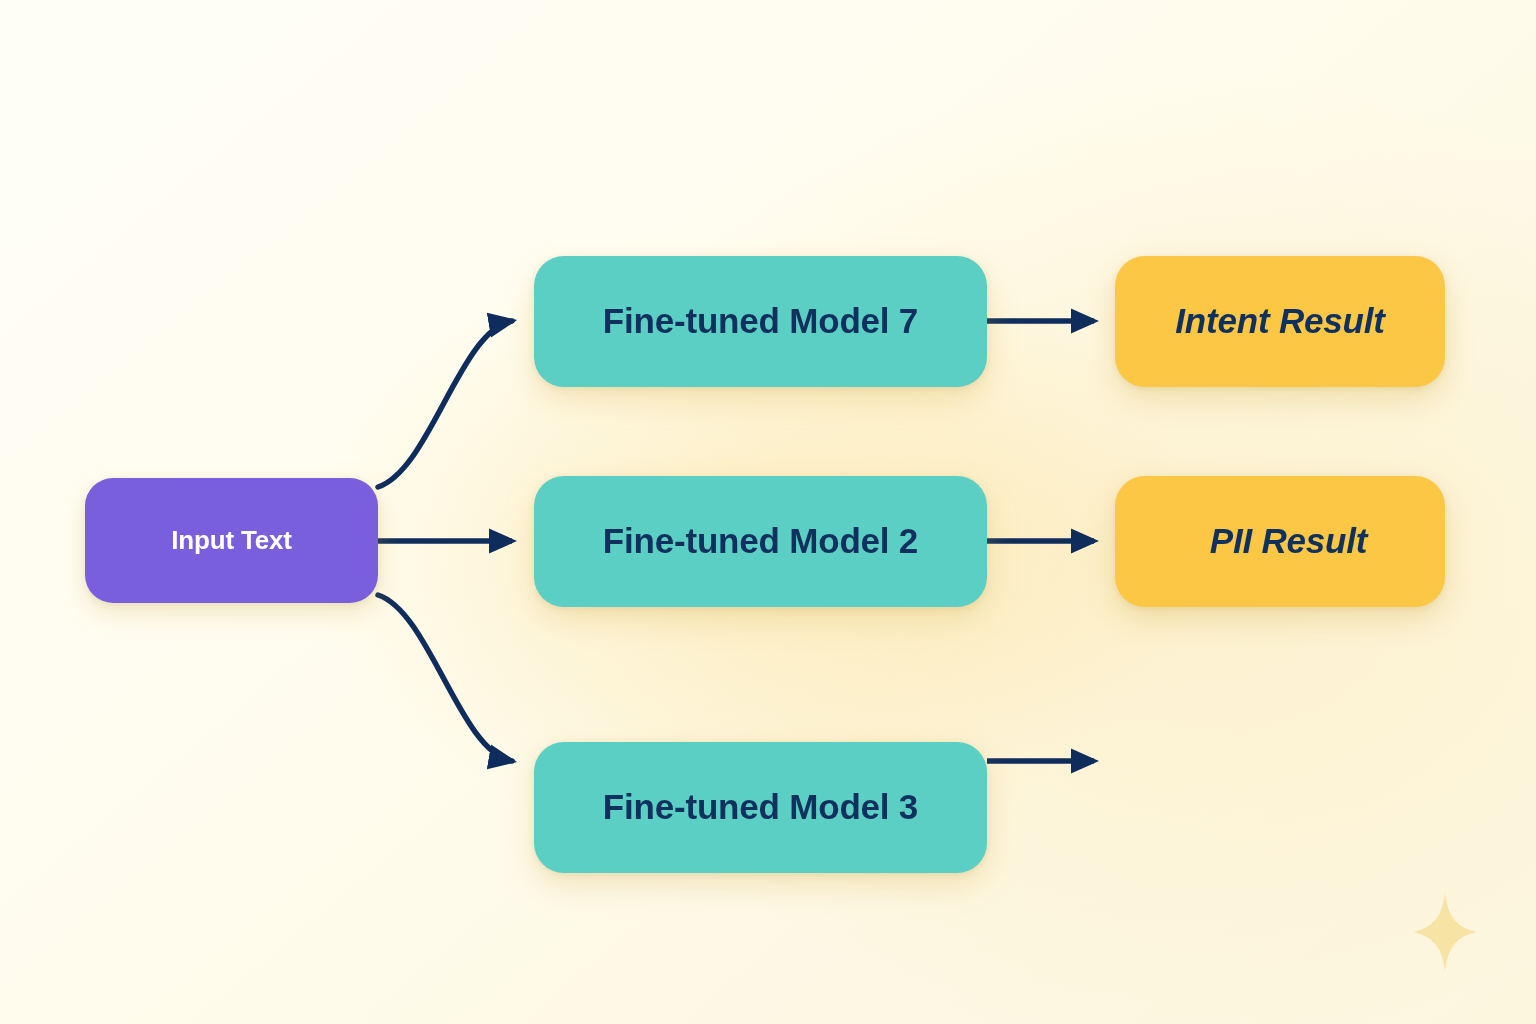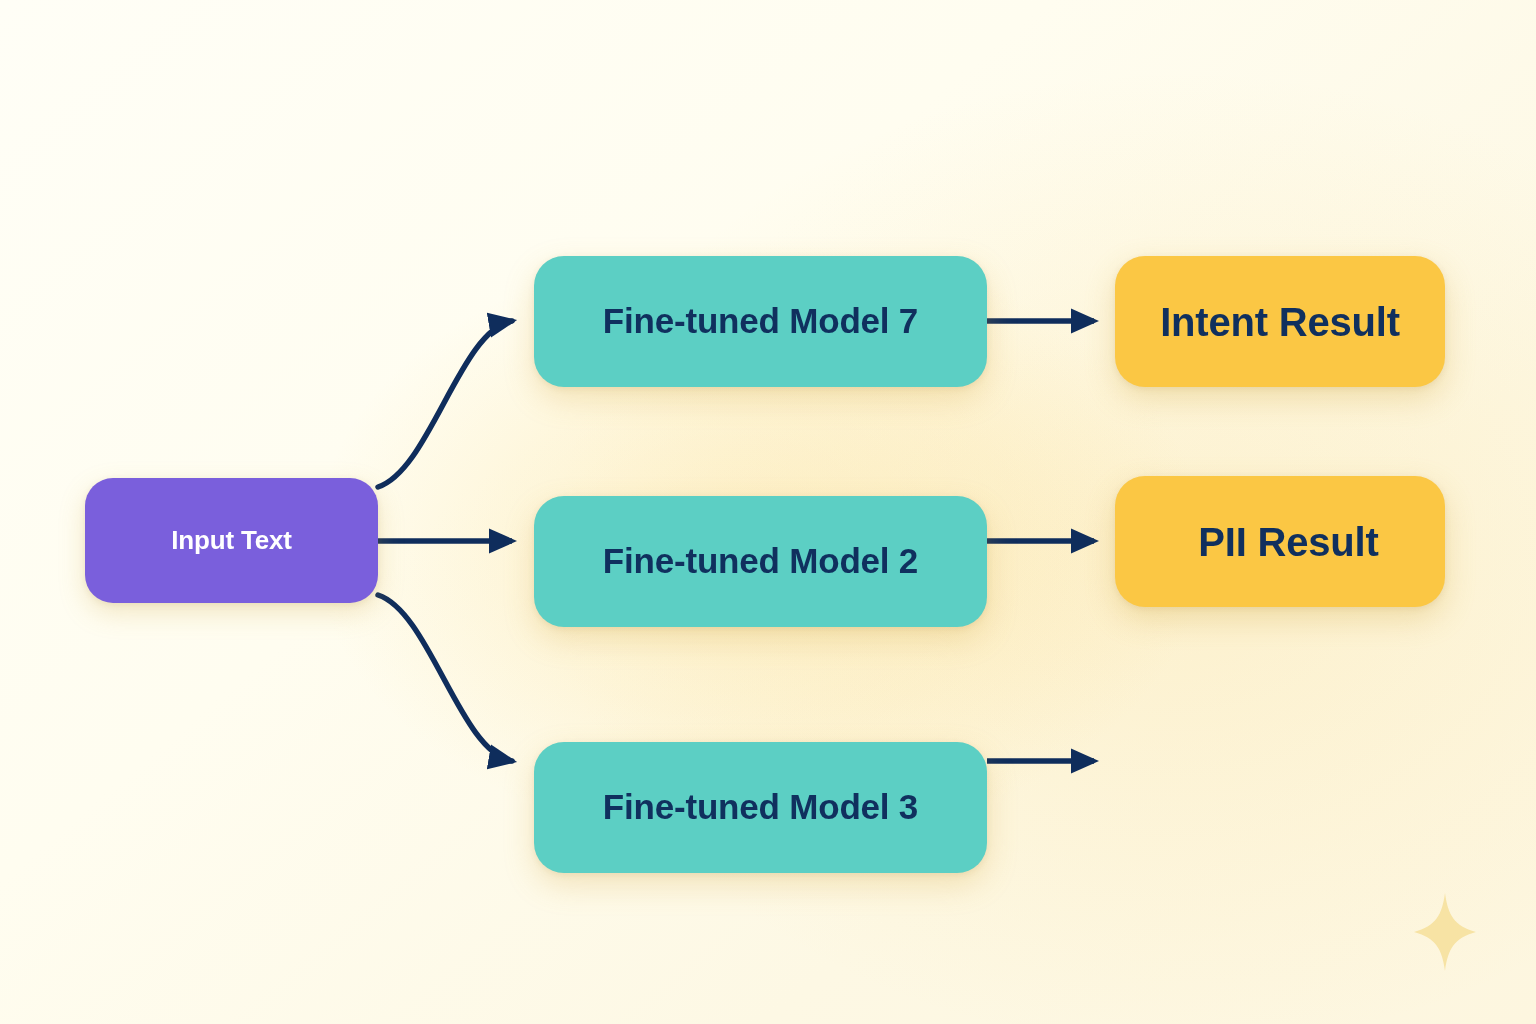--- a/index.html
+++ b/index.html
@@ -75,21 +75,22 @@
 
   .node-result {
     left: 1115px;
     width: 330px; height: 131px;
     background: #fbc744;
     border-radius: 30px;
     box-shadow: 0 12px 30px rgba(214,174,72,0.32), 0 2px 6px rgba(120,90,30,0.10);
   }
   .node-result .label {
     color: #10305e;
-    font-size: 40px;
+    font-size: 35px;
+    font-style: italic;
   }
 
   .row1 { top: 256px; }
   .row2 { top: 476px; }
   .row3 { top: 696px; }
 
   
   .sparkle {
     position: absolute;
     z-index: 2;
@@ -122,21 +123,21 @@
     <path d="M 987 761 L 1094 761" fill="none" stroke="#0f2d5c" stroke-width="5.5" stroke-linecap="butt" marker-end="url(#ah)"></path>
   </svg>
 
   <div class="node node-input" style="background: rgb(122, 95, 220);">
     <span class="label" style="color: rgb(255, 255, 255);">Input Text</span>
   </div>
 
   <div class="node node-model row1" style="background: rgb(92, 207, 196);">
     <span class="label" style="color: rgb(16, 48, 94);">Fine-tuned Model 7</span>
   </div>
-  <div class="node node-model row2" style="background: rgb(92, 207, 196); margin-top: 20px;">
+  <div class="node node-model row2" style="background: rgb(92, 207, 196);">
     <span class="label" style="color: rgb(16, 48, 94);">Fine-tuned Model 2</span>
   </div>
   <div class="node node-model row3" style="background: rgb(92, 207, 196); margin-top: 46px;">
     <span class="label" style="color: rgb(16, 48, 94);">Fine-tuned Model 3</span>
   </div>
 
   <div class="node node-result row1" style="background: rgb(251, 199, 68);">
     <span class="label" style="color: rgb(16, 48, 94);">Intent Result</span>
   </div>
   <div class="node node-result row2" style="background: rgb(251, 199, 68); padding-left: 17px;">

